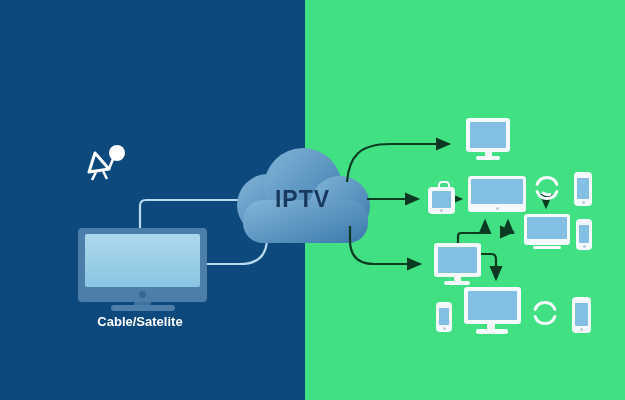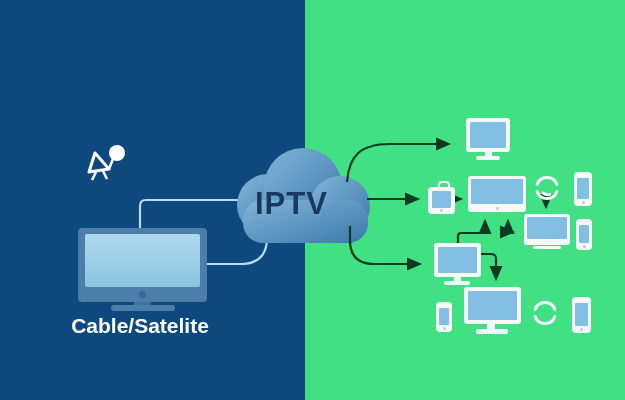--- a/index.html
+++ b/index.html
@@ -50,24 +50,24 @@
 
   .phone{border-radius:4px;}
   .phone .scr{left:3px;top:6px;right:3px;bottom:7px;}
   .phone .dot{bottom:2px;width:3px;height:3px;}
   .ph1{left:574px;top:172px;width:18px;height:34px;}
   .ph2{left:576px;top:219px;width:16px;height:31px;}
   .ph3{left:436px;top:302px;width:16px;height:30px;}
   .ph4{left:572px;top:297px;width:19px;height:36px;}
 
   
-  .iptv-label{position:absolute;left:255px;top:186px;width:95px;text-align:left;z-index:4;
-    font-size:31px;font-weight:bold;letter-spacing:1px;color:#18395e;}
+  .iptv-label{position:absolute;left:255px;top:186px;width:95px;text-align:center;z-index:4;
+    font-size:23px;font-weight:bold;letter-spacing:1px;color:#18395e;}
   .cable-label{position:absolute;left:55px;top:314px;width:170px;text-align:center;z-index:4;
-    font-size:21px;font-weight:bold;color:#ffffff;}
+    font-size:13px;font-weight:bold;color:#ffffff;}
 </style>
 </head>
 <body>
 
 <div class="stage">
 
   <div class="bg-left"></div>
   <div class="bg-right"></div>
 
   <svg class="overlay" width="625" height="400" viewBox="0 0 625 400">

